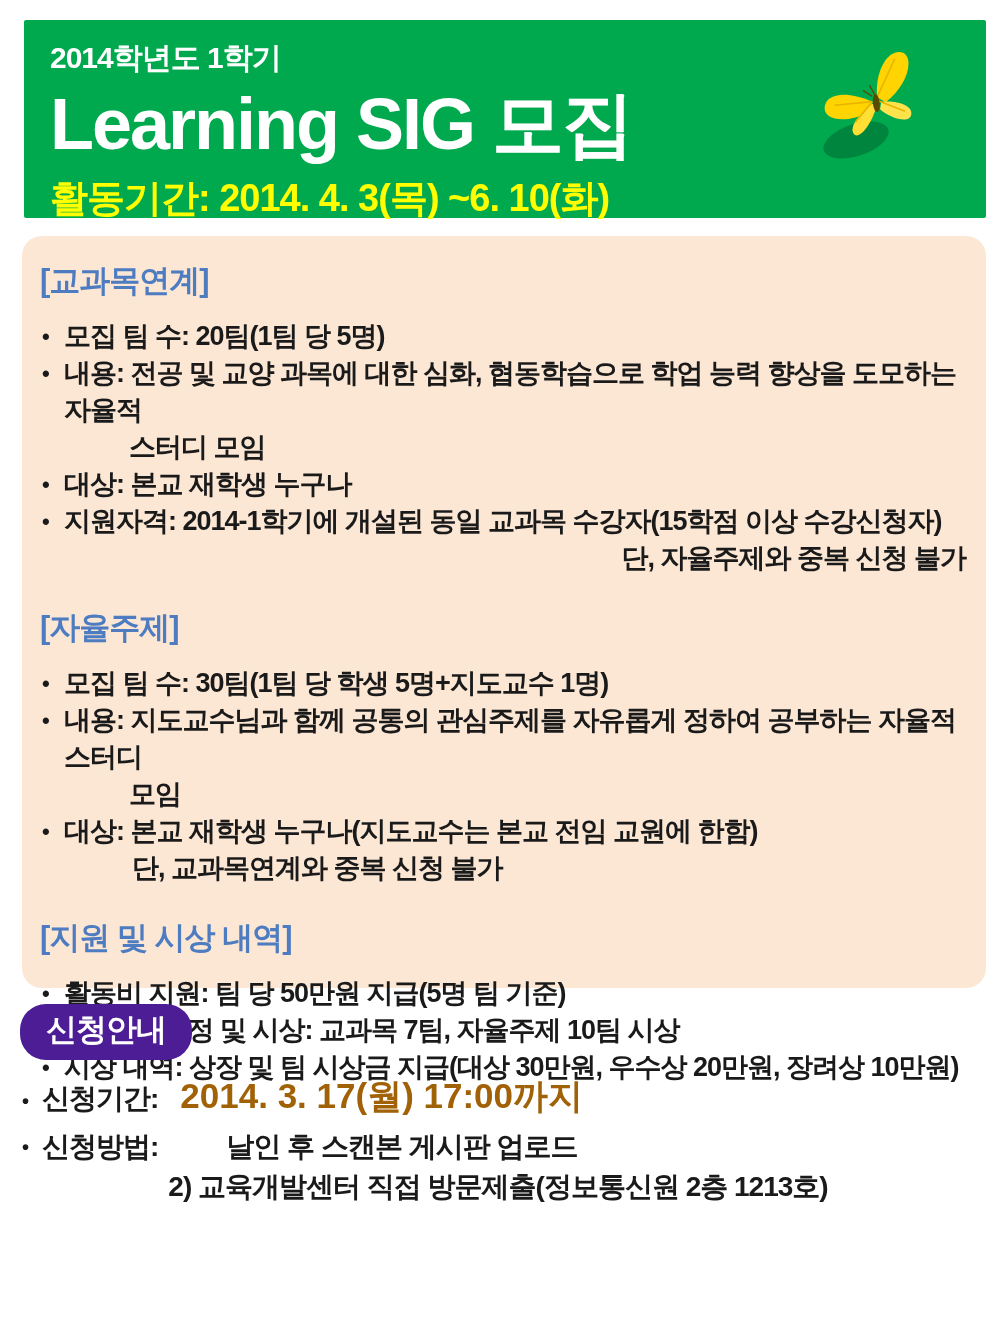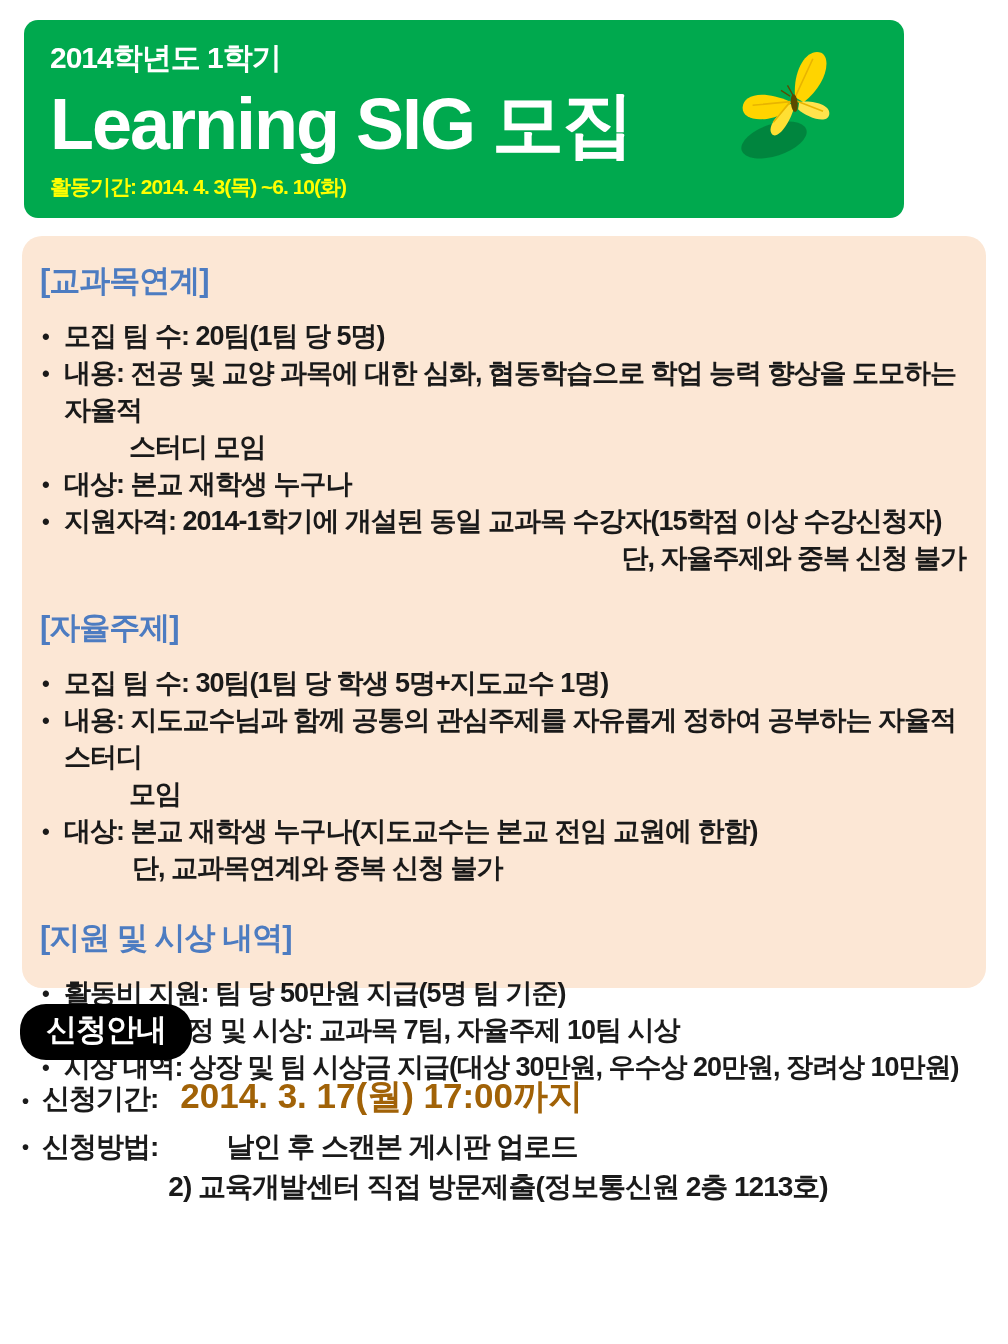--- a/index.html
+++ b/index.html
@@ -8,43 +8,43 @@
     font-family: "Liberation Sans", "DejaVu Sans", sans-serif;
     position: relative;
     color: #1a1a1a;
     overflow: hidden;
   }
 
   
   .banner {
     position: absolute;
     left: 24px; top: 20px;
-    width: 880px; height: 198px;
+    width: 962px; height: 198px;
     background: #00a94e;
-    border-radius: 14px;
+    border-radius: 2px;
     padding: 18px 0 0 26px;
   }
   .banner .semester {
     color: #ffffff;
     font-size: 30px;
     font-weight: bold;
     letter-spacing: -1px;
   }
   .banner .title {
     color: #ffffff;
     font-size: 72px;
     font-weight: bold;
     letter-spacing: -2px;
     line-height: 86px;
     margin-top: 2px;
     white-space: nowrap;
   }
   .banner .period {
     color: #ffff00;
-    font-size: 21px;
+    font-size: 38px;
     font-weight: bold;
     letter-spacing: -1px;
     margin-top: 6px;
   }
   .butterfly {
     position: absolute;
     right: 52px; top: 28px;
     width: 120px; height: 130px;
   }
 
@@ -82,21 +82,21 @@
   .bullet .content { flex: 1; }
   .cont { display: block; }
   .indent-65  { margin-left: 65px; }
   .indent-68  { margin-left: 68px; }
   .indent-135 { margin-left: 135px; text-align: right; }
 
   
   .apply { position: absolute; left: 20px; top: 1004px; width: 970px; }
   .apply-badge {
     display: inline-block;
-    background: #000000;
+    background: #4c1d95;
     color: #ffffff;
     font-size: 31px;
     font-weight: bold;
     letter-spacing: -1px;
     border-radius: 26px;
     padding: 5px 26px 9px 26px;
   }
   .apply-row {
     display: flex;
     font-size: 28px;

